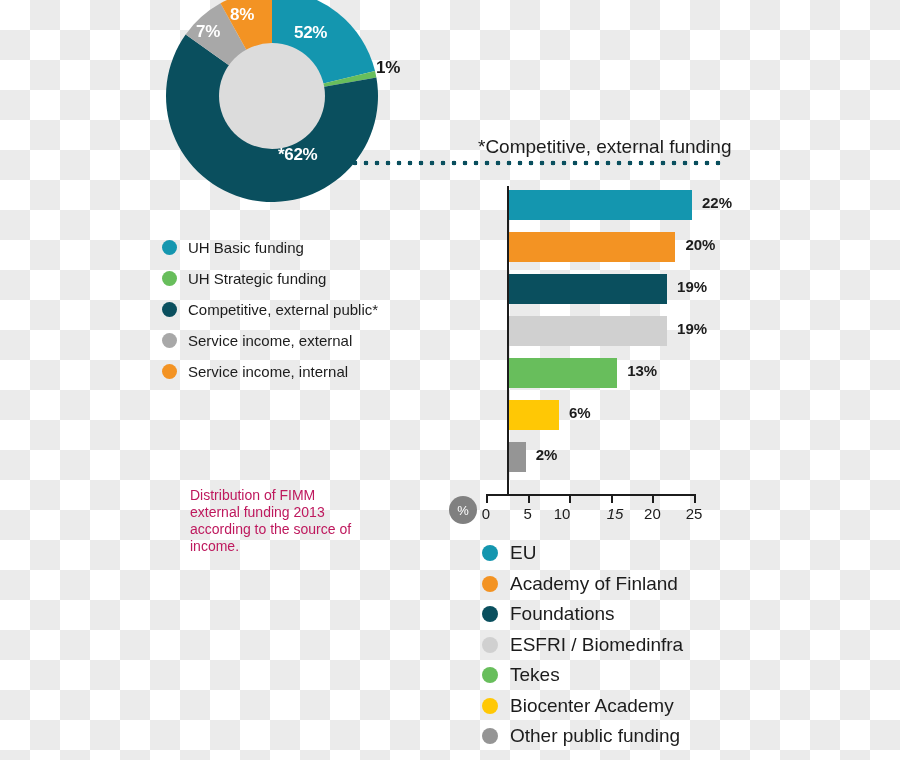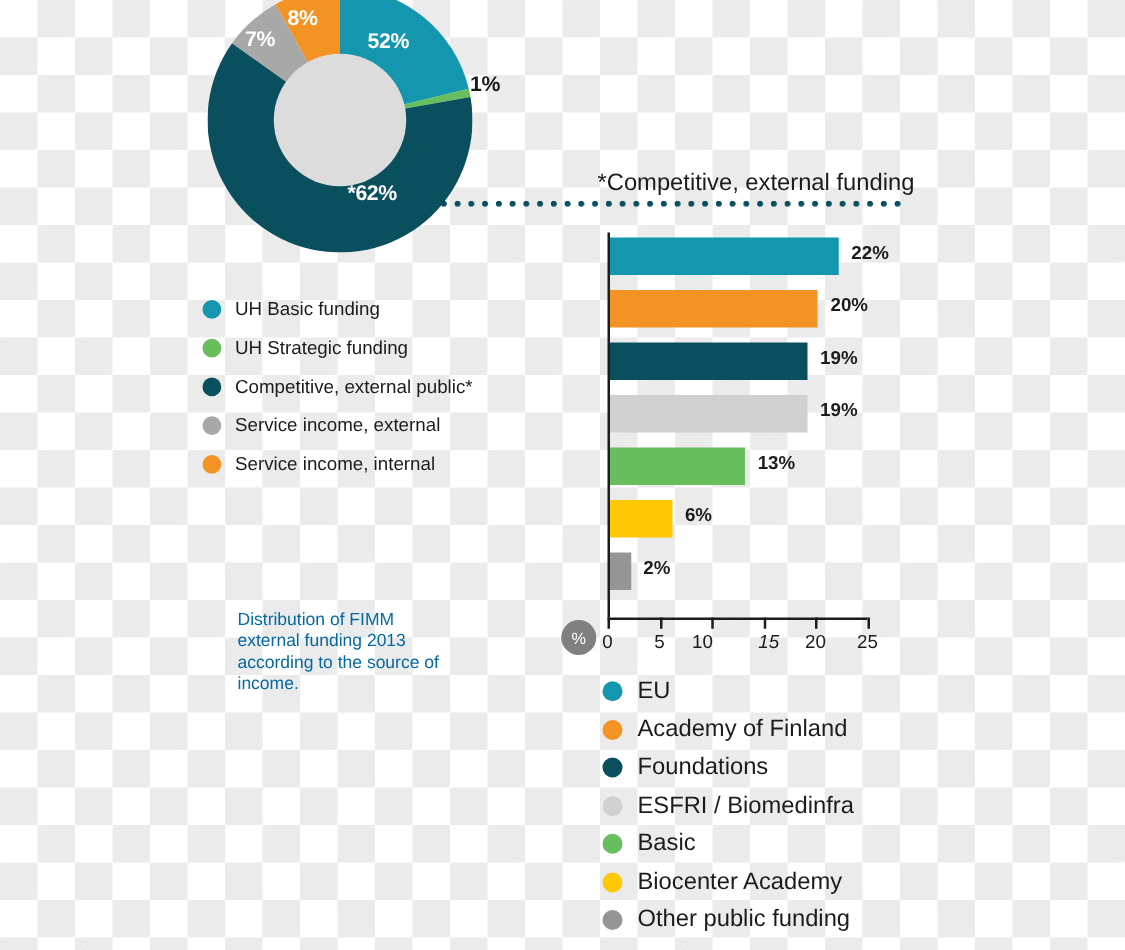--- a/index.html
+++ b/index.html
@@ -102,27 +102,27 @@
   }
 
   
   #caption {
     position: absolute;
     left: 190px;
     top: 487px;
     width: 175px;
     font-size: 14px;
     line-height: 17px;
-    color: #0369a1;
+    color: #be185d;
   }
 
   
   #bars {
     position: absolute;
-    left: 486px;
+    left: 507px;
     top: 186px;
     width: 230px;
     height: 310px;
   }
   #yaxis {
     position: absolute;
     left: 0px;
     top: 0px;
     width: 2px;
     height: 308px;
@@ -315,21 +315,21 @@
     <div class="legend-row">
       <span class="legend-dot" style="background:#0A4F5E"></span>
       <span class="legend-label">Foundations</span>
     </div>
     <div class="legend-row">
       <span class="legend-dot" style="background:#D0D0D0"></span>
       <span class="legend-label">ESFRI / Biomedinfra</span>
     </div>
     <div class="legend-row">
       <span class="legend-dot" style="background:#68BE5C"></span>
-      <span class="legend-label">Basic</span>
+      <span class="legend-label">Tekes</span>
     </div>
     <div class="legend-row">
       <span class="legend-dot" style="background:#FFC805"></span>
       <span class="legend-label">Biocenter Academy</span>
     </div>
     <div class="legend-row">
       <span class="legend-dot" style="background:#959595"></span>
       <span class="legend-label">Other public funding</span>
     </div>
   </div>

